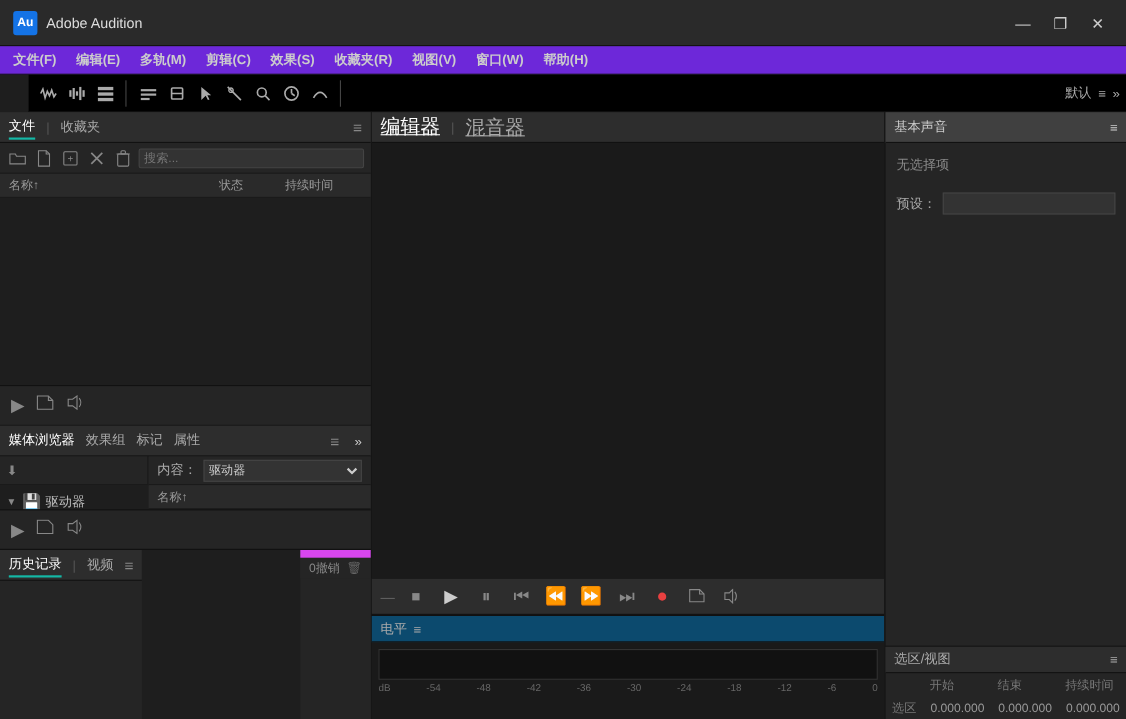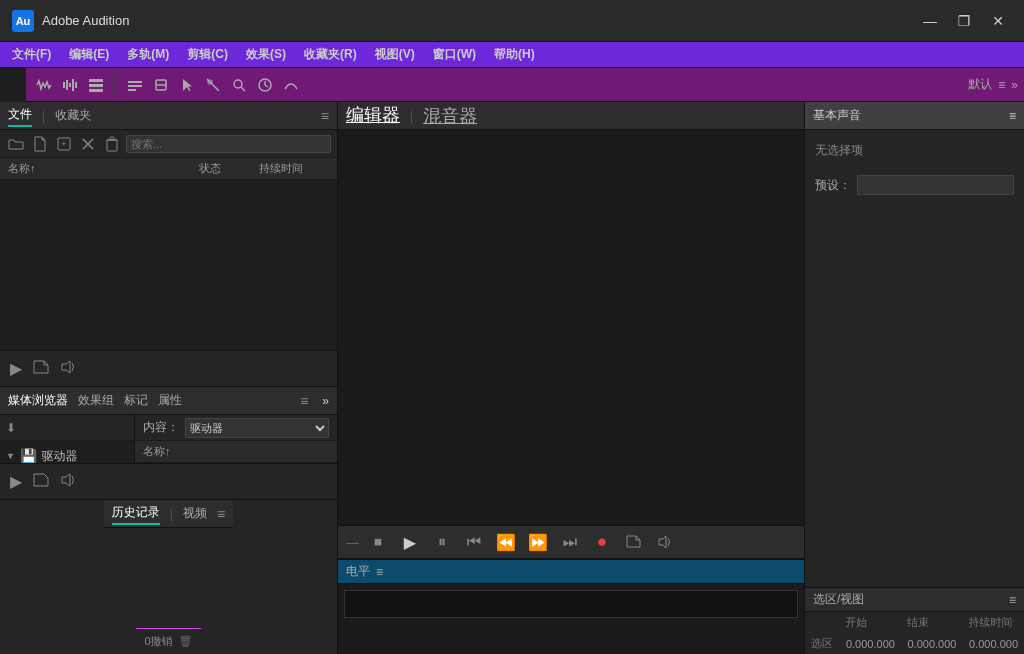--- a/index.html
+++ b/index.html
@@ -69,21 +69,21 @@
       padding: 2px 8px;
       color: #ccc;
       cursor: pointer;
       font-size: 12px;
       border-radius: 2px;
     }
 
     
     #toolbar {
       height: 34px;
-      background: #701a75;
+      background: #000000;
       display: flex;
       align-items: center;
       padding: 0 6px;
       border-bottom: 1px solid #111;
       gap: 4px;
       margin-left: 26px;
     }
     .toolbar-group {
       display: flex;
       align-items: center;
@@ -478,44 +478,43 @@
     ::-webkit-scrollbar { width: 6px; height: 6px; }
     ::-webkit-scrollbar-track { background: #1a1a1a; }
     ::-webkit-scrollbar-thumb { background: #444; border-radius: 3px; }
 
     
     #left-bottom {
       height: 155px;
       background: #252525;
       border-top: 1px solid #111;
       display: flex;
-      flex-direction: column;
-      flex-shrink: 0;
-      align-items: center;
+      flex-direction: row;
+      flex-shrink: 0;
     }
     .history-header {
       height: 28px;
       background: #2d2d2d;
       display: flex;
       align-items: center;
       padding: 0 8px;
       gap: 10px;
       border-bottom: 1px solid #111;
     }
     .history-content {
       flex: 1;
       background: #1e1e1e;
     }
     .history-footer {
       height: 26px;
       background: #252525;
       display: flex;
       align-items: center;
       padding: 0 8px;
-      border-top: 1px solid #d946ef;
+      border-top: 7px solid #d946ef;
       font-size: 11px;
       color: #888;
       gap: 6px;
     }
     .trash-icon {
       margin-left: auto;
       color: #666;
       cursor: pointer;
     }
     .right-top {
@@ -806,20 +805,33 @@
       <div class="transport-spacer"></div>
     </div>
 
     <div id="level-section">
       <div class="level-header">
         <span>电平</span>
         <span style="cursor:pointer;">≡</span>
       </div>
       <div class="level-content">
         <div class="level-meter-area"></div>
+        <div class="level-scale">
+          <span>dB</span>
+          <span>-54</span>
+          <span>-48</span>
+          <span>-42</span>
+          <span>-36</span>
+          <span>-30</span>
+          <span>-24</span>
+          <span>-18</span>
+          <span>-12</span>
+          <span>-6</span>
+          <span>0</span>
+        </div>
       </div>
     </div>
   </div>
 
   <div id="right-panel">
     <div class="right-top">
       <div class="basic-sound-header">
         <span>基本声音</span>
         <span style="cursor:pointer; margin-left:auto;">≡</span>
       </div>

